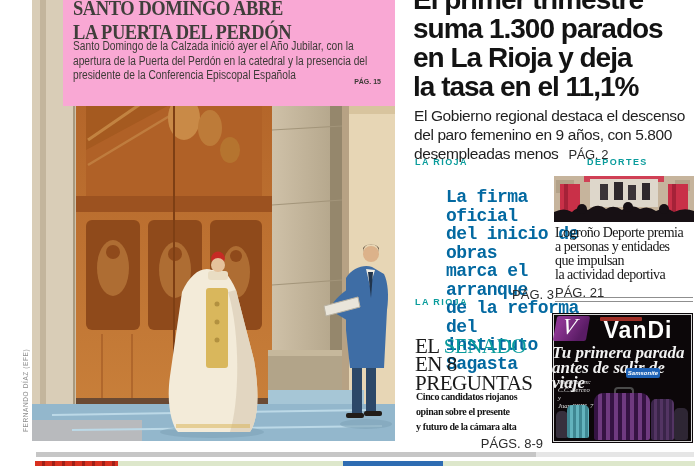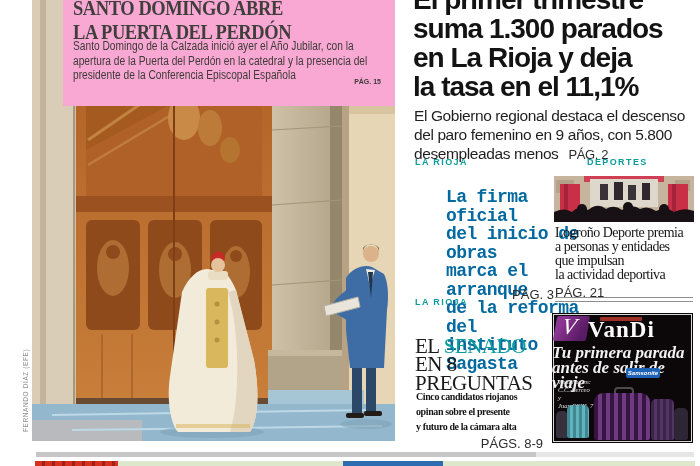--- a/index.html
+++ b/index.html
@@ -66,22 +66,22 @@
   
   #ad{left:552px;top:313px;width:141px;height:130px;background:#0c0709;}
   #ad-frame{position:absolute;inset:1px;border:1px solid #d8d8d8;}
   #ad-logo{position:absolute;left:3px;top:3px;width:33px;height:25px;
         background:linear-gradient(115deg,#8c3592 20%,#5a1c65 80%);
         transform:skewX(-10deg);border-radius:2px;}
   #ad-logo span{position:absolute;left:7px;top:-2px;color:#fff;
         font-family:"Liberation Serif",serif;font-style:italic;font-size:23px;}
   #ad-redtext{position:absolute;left:48px;top:4px;width:42px;height:3.5px;
         background:#b8352b;opacity:.85;border-radius:1px;}
-  #ad-brand{position:absolute;left:36px;top:4px;width:100px;
-        font-family:Liberation Serif, serif;font-weight:bold;font-size:23px;
+  #ad-brand{position:absolute;left:36px;top:4px;width:100px;text-align:center;
+        font-family:Liberation Sans, sans-serif;font-weight:bold;font-size:23px;
         letter-spacing:1px;color:#fdfdfd;}
   #ad-tagline{position:absolute;left:0;top:32px;width:141px;text-align:left;
         font-family:"Liberation Serif",serif;font-style:italic;font-weight:bold;
         font-size:17px;line-height:15px;color:#f2f2f2;}
   #ad-visit{position:absolute;left:6px;top:65px;width:60px;
         font-family:"Liberation Serif",serif;font-style:italic;font-size:6.5px;
         line-height:8px;color:#e0e0e0;}
   #ad-samsonite{position:absolute;left:74px;top:55px;width:34px;height:10px;
         background:#1e62b6;border-radius:2px;color:#fff;text-align:center;
         font-style:italic;font-weight:bold;font-size:6px;line-height:10px;}

